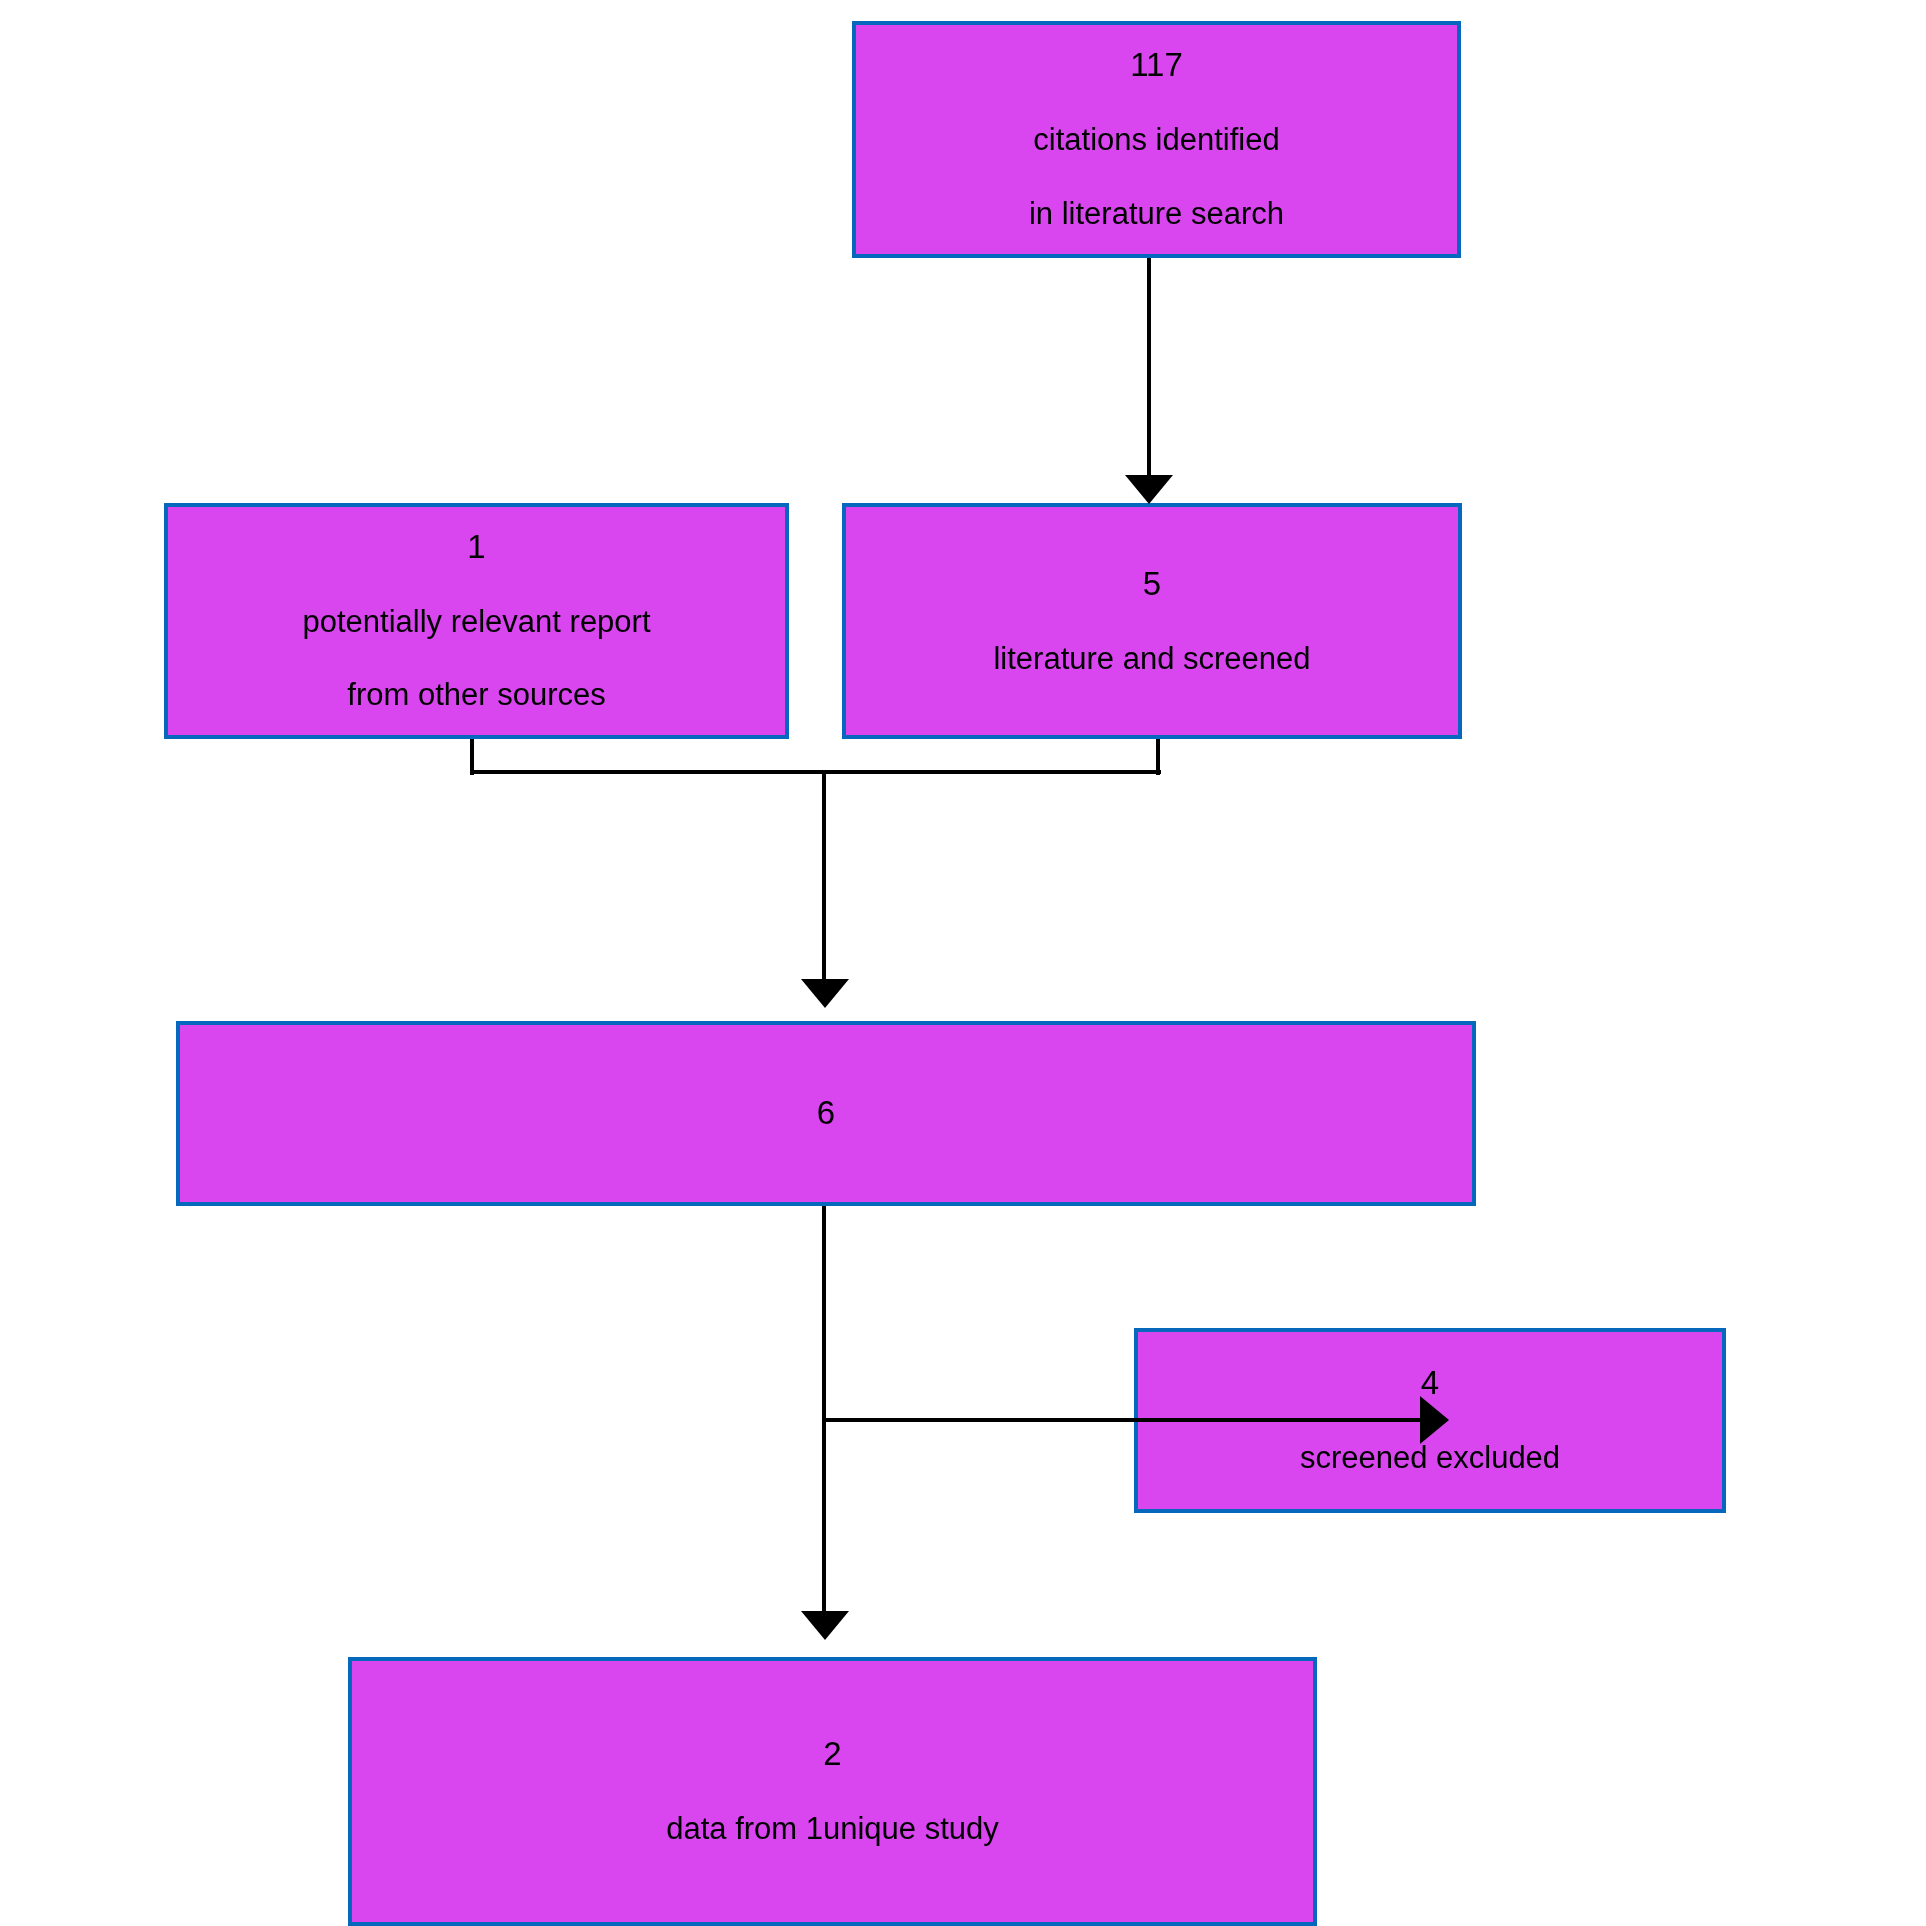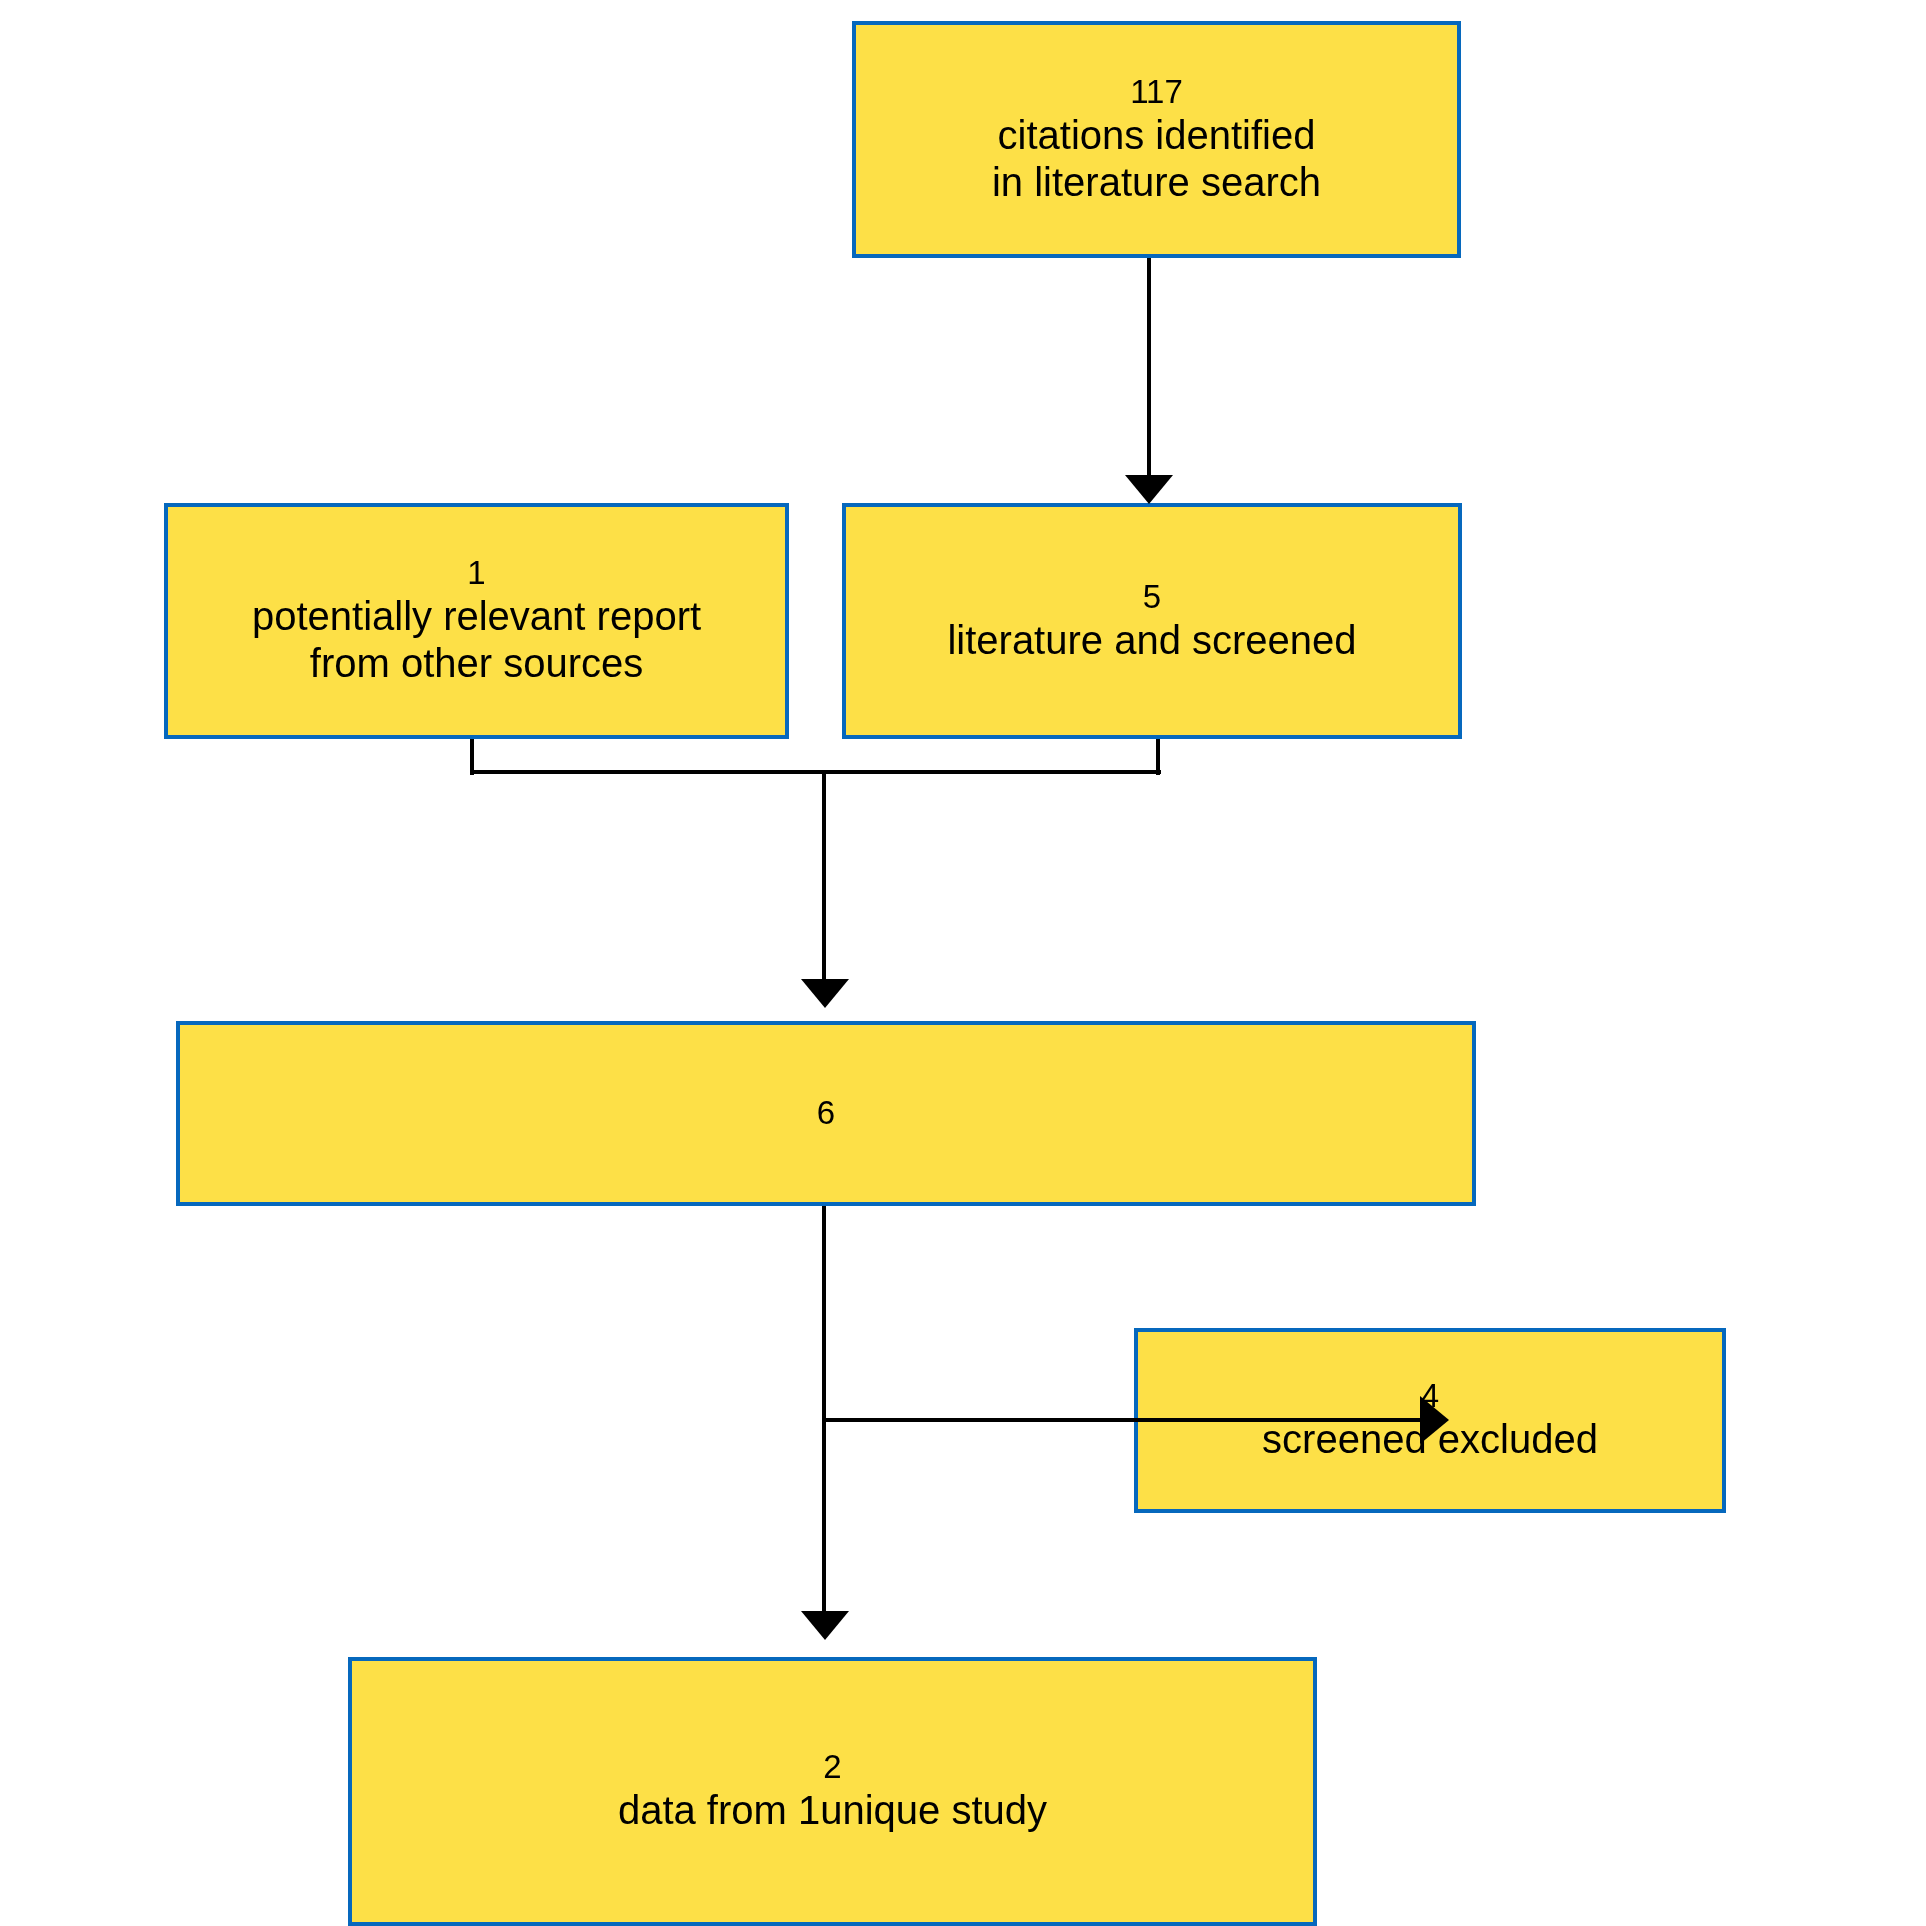--- a/index.html
+++ b/index.html
@@ -14,37 +14,38 @@
     height: 1926px;
     background: #ffffff;
     font-family: "Liberation Sans", sans-serif;
     overflow: hidden;
   }
 
   
   .flow-box {
     position: absolute;
     box-sizing: border-box;
-    background: #fde047;
+    background: #d946ef;
     border: 4px solid #0668bd;
     display: flex;
     flex-direction: column;
     align-items: center;
     justify-content: center;
     text-align: center;
+    gap: 37px;
   }
   .box-count {
     color: #000000;
     font-size: 33px;
     line-height: 1.18;
     white-space: pre;
   }
   .box-line {
     color: #000000;
-    font-size: 40px;
+    font-size: 31px;
     line-height: 1.18;
     white-space: pre;
   }
 
   
   #box-citations      { left: 852px; top: 21px;   width: 609px; height: 237px; }
   #box-other-sources  { left: 164px;  top: 503px; width: 625px; height: 236px; }
   #box-screened       { left: 842px; top: 503px; width: 620px; height: 236px; }
   #box-total          { left: 176px;  top: 1021px; width: 1300px; height: 185px; }
   #box-excluded       { left: 1134px; top: 1328px; width: 592px; height: 185px; }

